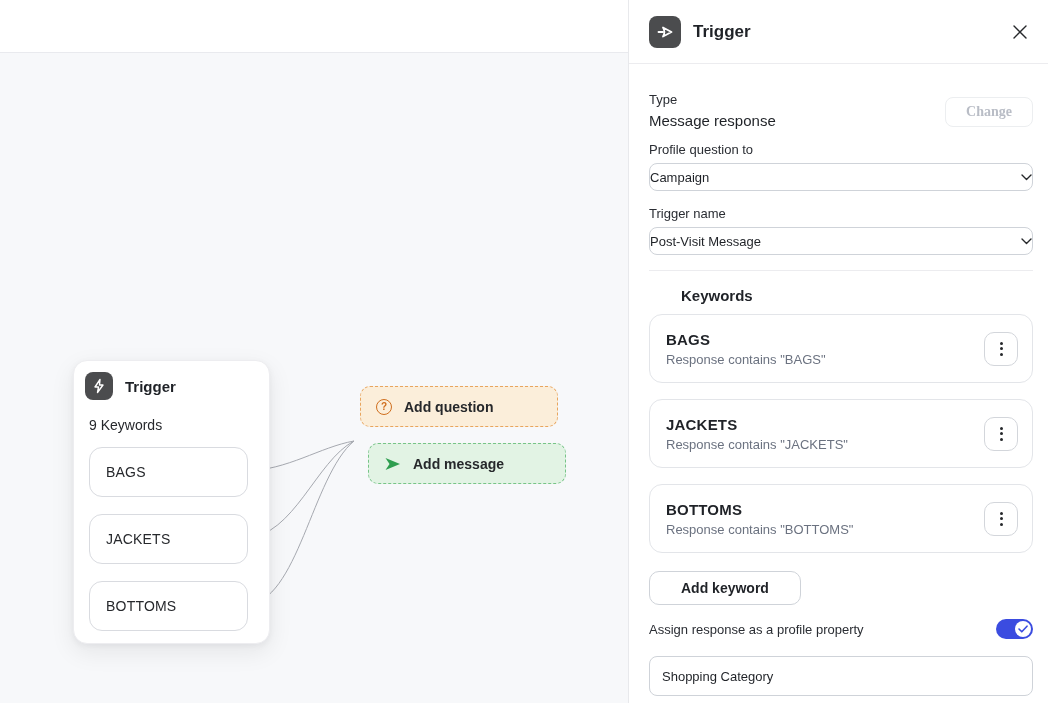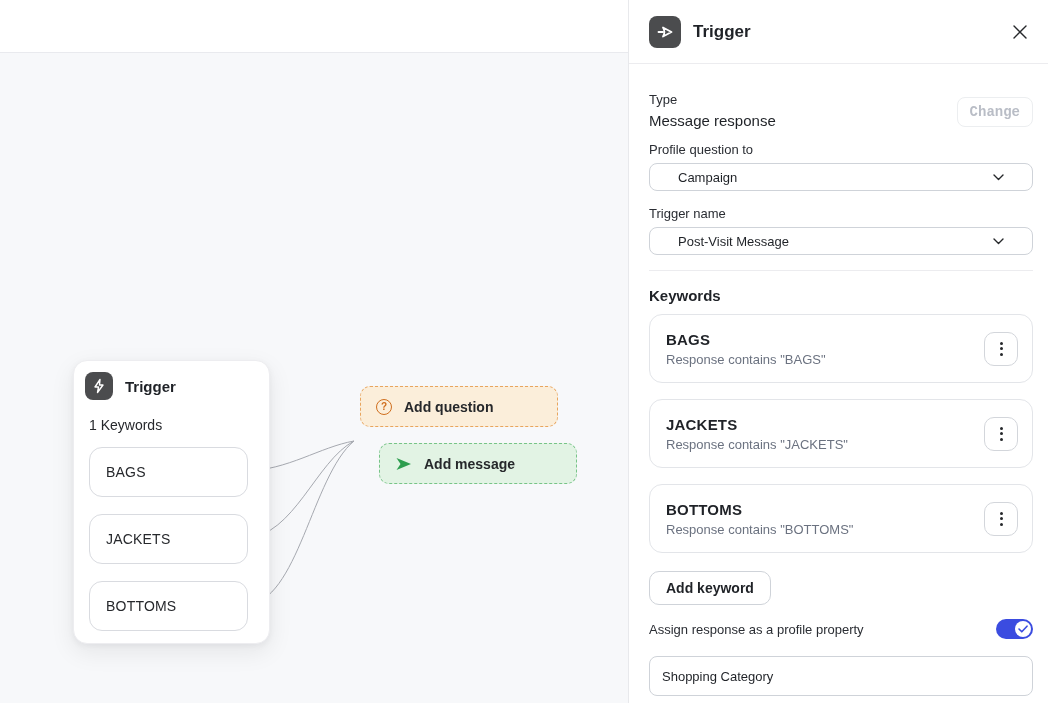--- a/index.html
+++ b/index.html
@@ -48,21 +48,21 @@
   .add-btn {
     position: absolute; width: 198px; height: 41px; border-radius: 10px;
     display: flex; align-items: center; gap: 12px; padding-left: 15px;
     font-size: 14px; font-weight: bold; color: #26282b; cursor: pointer;
   }
   .add-question {
     left: 360px; top: 386px;
     background: #fbeeda; border: 1.5px dashed #e8a55e;
   }
   .add-message {
-    left: 379px; top: 443px;
+    left: 368px; top: 443px;
     background: #e2f3e4; border: 1.5px dashed #77c487;
   }
   .q-icon {
     width: 16px; height: 16px; border-radius: 50%;
     border: 1.5px solid #cf6e1e; color: #cf6e1e;
     font-size: 10px; font-weight: bold; line-height: 13px; text-align: center;
     flex: 0 0 auto;
   }
 
   
@@ -80,54 +80,54 @@
   }
   .panel-title { font-size: 17px; font-weight: bold; margin-left: 12px; flex: 1; }
   .close-btn { width: 24px; height: 24px; display: flex; align-items: center; justify-content: center; cursor: pointer; background: none; border: none; }
 
   .panel-body { padding: 0 15px 0 20px; }
 
   .type-row { display: flex; justify-content: space-between; margin-top: 28px; }
   .field-label { font-size: 13px; color: #2a2d33; }
   .type-value { font-size: 15px; font-weight: normal; margin-top: 5px; }
   .change-btn {
-    height: 30px; padding: 0 12px; border-radius: 8px; margin-top: 5px;
+    height: 30px; padding: 0 20px; border-radius: 8px; margin-top: 5px;
     background: #ffffff; border: 1px solid #eceef0; color: #b9bdc6;
-    font-size: 14px; font-weight: bold; font-family: Liberation Mono, monospace; cursor: default;
+    font-size: 14px; font-weight: bold; font-family: Liberation Serif, serif; cursor: default;
   }
 
   .select-label { margin-top: 13px; }
   .select-box {
     margin-top: 6px; height: 28px; border: 1px solid #cfd3d9; border-radius: 8px;
     display: flex; align-items: center; justify-content: space-between;
-    padding: 0 28px; font-size: 13px; color: #1f2227; background: #fff; cursor: pointer;
+    padding: 0 0; font-size: 13px; color: #1f2227; background: #fff; cursor: pointer;
   }
 
   .divider { border: none; border-top: 1px solid #ececef; margin-top: 15px; }
 
-  .section-heading { font-size: 15px; font-weight: bold; margin-top: 16px; }
+  .section-heading { font-size: 15px; font-weight: bold; margin-top: 16px; margin-left: 32px; }
 
   .keyword-card {
     border: 1px solid #e3e5e9; border-radius: 13px; height: 69px;
     display: flex; align-items: center; justify-content: space-between;
     padding: 0 14px 0 16px;
   }
   .kc-first { margin-top: 10px; }
   .keyword-card + .keyword-card { margin-top: 16px; }
   .kc-name { font-size: 15px; font-weight: bold; letter-spacing: 0.2px; }
   .kc-rule { font-size: 13px; color: #6b7280; margin-top: 4px; }
   .kebab-btn {
     width: 34px; height: 34px; border-radius: 10px; border: 1px solid #d3d6db;
     background: #fff; display: flex; flex-direction: column; align-items: center;
     justify-content: center; gap: 2.5px; cursor: pointer; flex: 0 0 auto;
   }
   .kebab-btn i { width: 3px; height: 3px; border-radius: 50%; background: #26282b; }
 
   .add-keyword-btn {
-    margin-top: 18px; height: 34px; padding: 0 16px; border-radius: 10px;
+    margin-top: 18px; height: 34px; padding: 0 31px; border-radius: 10px;
     background: #fff; border: 1px solid #cfd3d9; font-size: 14px; font-weight: bold;
     color: #1f2227; font-family: inherit; cursor: pointer;
   }
 
   .toggle-row { display: flex; align-items: center; justify-content: space-between; margin-top: 14px; }
   .toggle {
     width: 37px; height: 20px; border-radius: 10px; background: #3b4ce0;
     position: relative; cursor: pointer; flex: 0 0 auto;
   }
   .toggle-knob {
@@ -159,21 +159,21 @@
 
   <div class="trigger-node">
     <div class="node-header">
       <span class="node-icon">
         <svg width="16" height="16" viewBox="0 0 16 16">
           <path d="M9 1.5 L4 9 H7.5 L6.5 14.5 L12 7 H8.5 Z" fill="none" stroke="#ffffff" stroke-width="1.4" stroke-linejoin="round"></path>
         </svg>
       </span>
       <span class="node-title">Trigger</span>
     </div>
-    <div class="node-subtitle">1 Keywords</div>
+    <div class="node-subtitle">9 Keywords</div>
     <div class="node-pill pill-bags">BAGS</div>
     <div class="node-pill pill-jackets">JACKETS</div>
     <div class="node-pill pill-bottoms">BOTTOMS</div>
   </div>
 
   <div class="add-btn add-question">
     <span class="q-icon">?</span>
     <span>Add question</span>
   </div>
 

